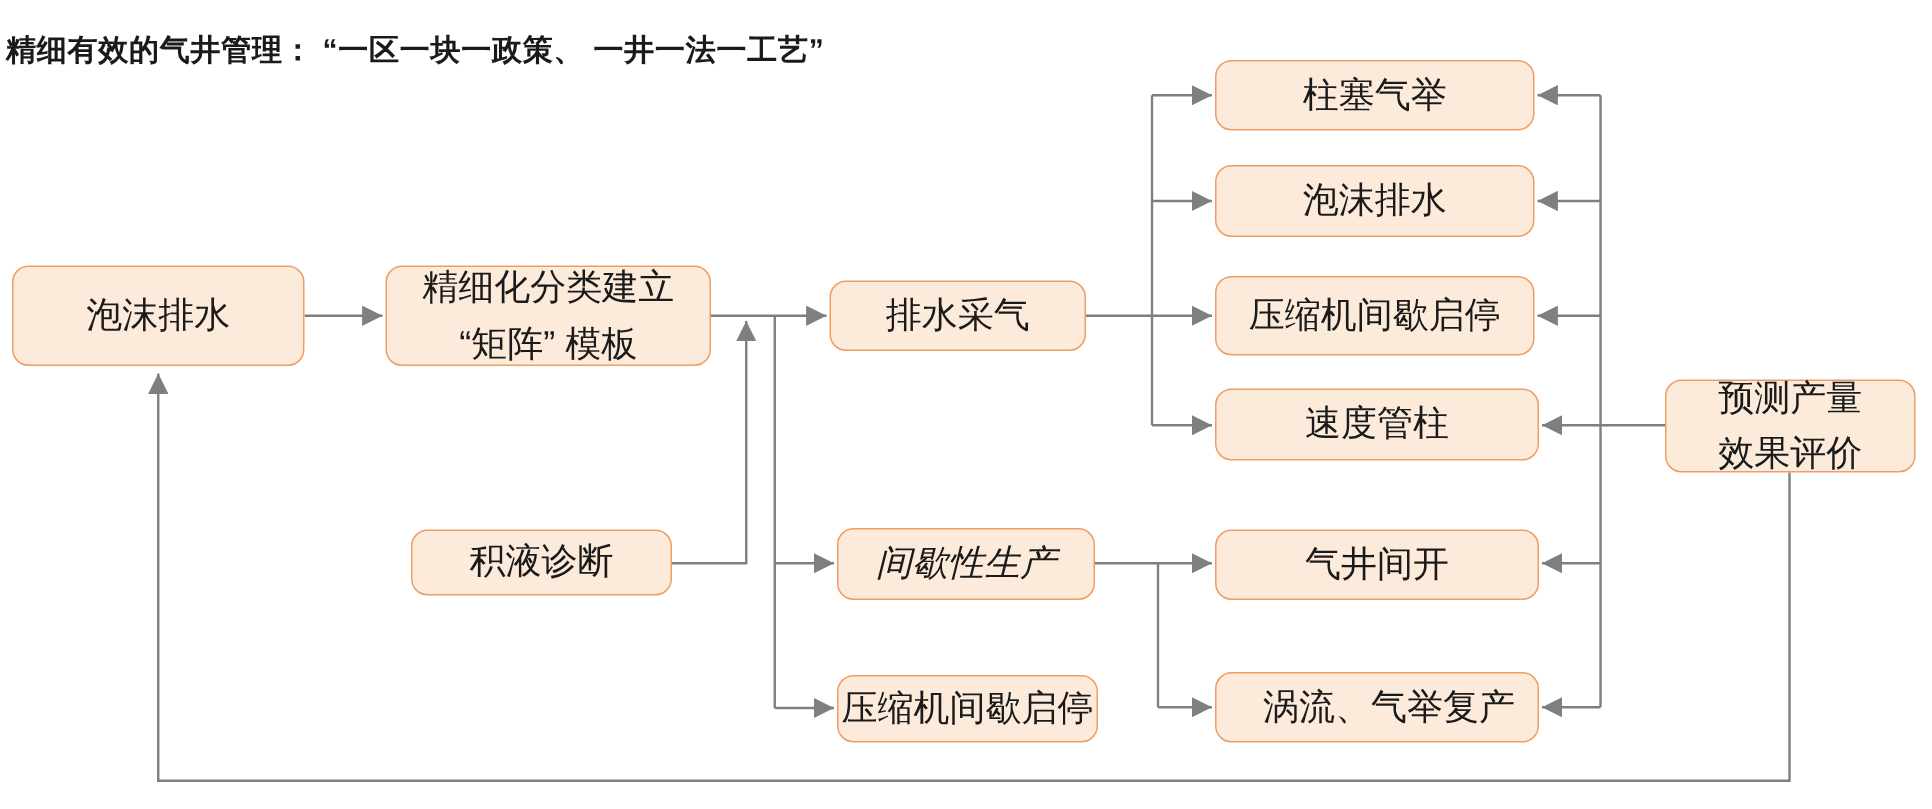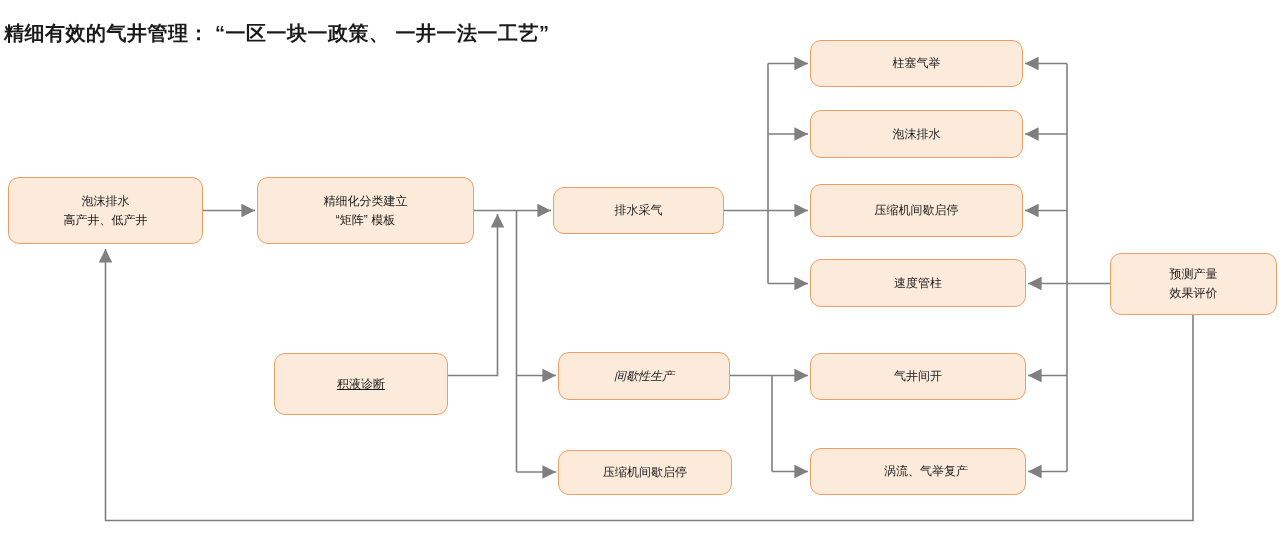--- a/index.html
+++ b/index.html
@@ -45,21 +45,21 @@
     position: absolute;
     box-sizing: border-box;
     background: var(--box-fill);
     border: 1.6px solid var(--box-border);
     border-radius: 11px;
     display: flex;
     flex-direction: column;
     align-items: center;
     justify-content: center;
     text-align: center;
-    font-size: 12px;
+    font-size: 24px;
     line-height: 1.55;
     color: var(--text);
   }
   .node span { display: block; white-space: pre; }
 </style>
 </head>
 <body>
 
 <div class="canvas">
 
@@ -101,29 +101,28 @@
     <path class="c" d="M 1067 210.5 L 1025 210.5" marker-end="url(#arrow)"></path>
     <path class="c" d="M 1067 283.5 L 1028 283.5" marker-end="url(#arrow)"></path>
     <path class="c" d="M 1067 375.5 L 1028 375.5" marker-end="url(#arrow)"></path>
     <path class="c" d="M 1067 471.5 L 1028 471.5" marker-end="url(#arrow)"></path>
 
     <path class="c" d="M 1193 315 L 1193 520.5 L 105.5 520.5 L 105.5 249" marker-end="url(#arrow)"></path>
   </svg>
 
   <div class="node" style="left:8px; top:177px; width:195px; height:67px;">
     <span>泡沫排水</span>
-    <span>高产井、低产井</span>
   </div>
 
   <div class="node" style="left:257px; top:177px; width:217px; height:67px;">
     <span>精细化分类建立</span>
     <span>“矩阵” 模板</span>
   </div>
 
-  <div class="node" style="left:274px; top:353px; width:174px; height:62px;text-decoration:underline;">
+  <div class="node" style="left:274px; top:353px; width:174px; height:44px;">
     <span>积液诊断</span>
   </div>
 
   <div class="node" style="left:553px; top:187px; width:171px; height:47px;">
     <span>排水采气</span>
   </div>
 
   <div class="node" style="left:558px; top:352px; width:172px; height:48px;font-style:italic;">
     <span>间歇性生产</span>
   </div>

